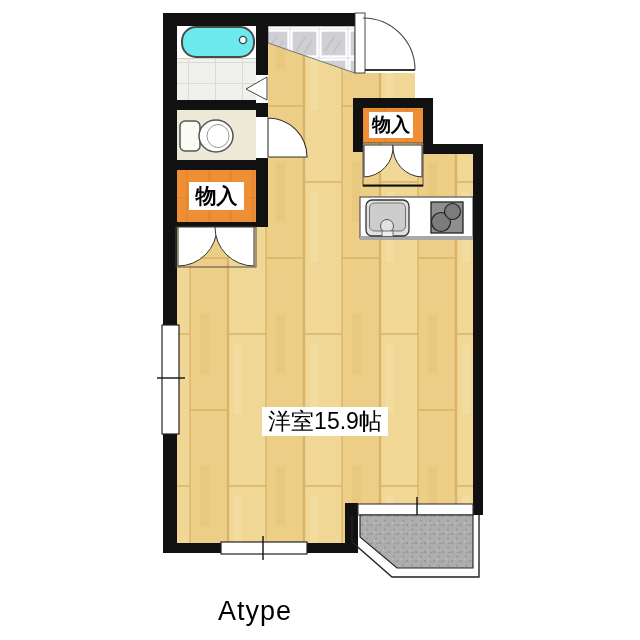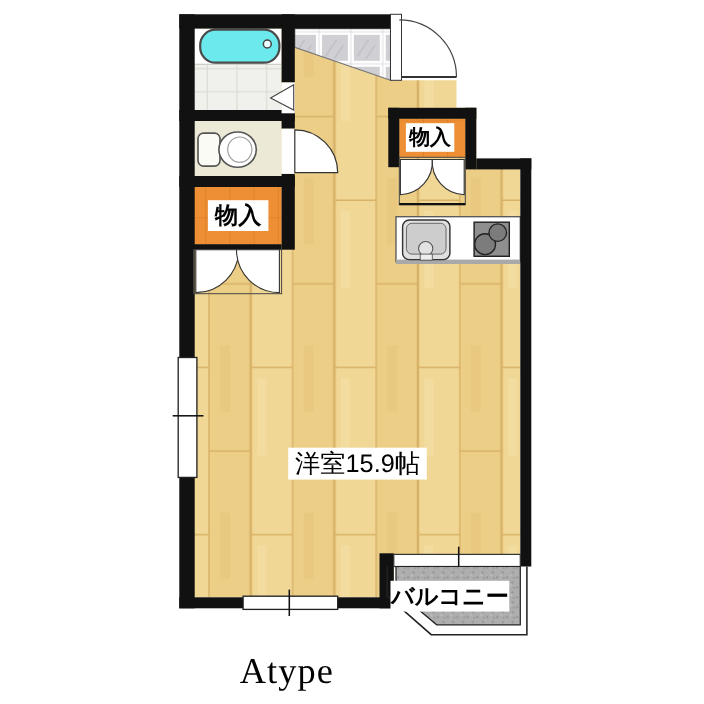--- a/index.html
+++ b/index.html
@@ -5,22 +5,22 @@
   html,body{margin:0;padding:0;background:#fff;}
   #stage{position:relative;width:640px;height:640px;background:#ffffff;overflow:hidden;
          font-family:"Liberation Sans", sans-serif;}
   #planSvg{position:absolute;left:0;top:0;}
   .lbl{position:absolute;background:#ffffff;color:#000;display:flex;
        align-items:center;justify-content:center;white-space:nowrap;}
   .lbl-room{left:262px;top:373px;width:126px;height:29px;font-size:23px;font-weight:500;margin-top:34px;}
   .lbl-storageL{left:189px;top:182px;width:55px;height:28px;font-size:21px;font-weight:600;}
   .lbl-storageR{left:369px;top:112px;width:44px;height:26px;font-size:19px;font-weight:600;}
   .lbl-balcony{left:355px;top:528px;width:108px;height:28px;font-size:21px;font-weight:600;}
-  .lbl-atype{left:218px;top:594px;width:120px;height:34px;font-size:33px;font-weight:500;
-             background:transparent;justify-content:flex-start;letter-spacing:1px;font-family:Liberation Serif, serif;}
+  .lbl-atype{left:218px;top:594px;width:120px;height:34px;font-size:27px;font-weight:500;
+             background:transparent;justify-content:flex-start;letter-spacing:1px;}
 </style>
 </head>
 <body>
 
 <div id="stage">
   <svg id="planSvg" width="640" height="640" viewBox="0 0 640 640">
     <defs>
       <pattern id="wood" width="76" height="152" patternUnits="userSpaceOnUse">
         <rect x="0" y="0" width="38" height="152" fill="#F1D795"></rect>
         <rect x="38" y="0" width="38" height="152" fill="#ECCE87"></rect>
@@ -162,15 +162,14 @@
 
     <g>
       <path d="M352,515 L352,542 L392,577 L479,577 L479,515" fill="none" stroke="#222" stroke-width="1.4"></path>
       <path d="M360,515 L473,515 L473,568 L397,568 L360,537 Z" fill="url(#spk)" stroke="#222" stroke-width="1.1"></path>
     </g>
   </svg>
 
   <div class="lbl lbl-room">洋室15.9帖</div>
   <div class="lbl lbl-storageL">物入</div>
   <div class="lbl lbl-storageR">物入</div>
-  <div class="lbl lbl-balcony">バルコニー</div>
   <div class="lbl lbl-atype">Atype</div>
 </div>
 
 </body></html>

